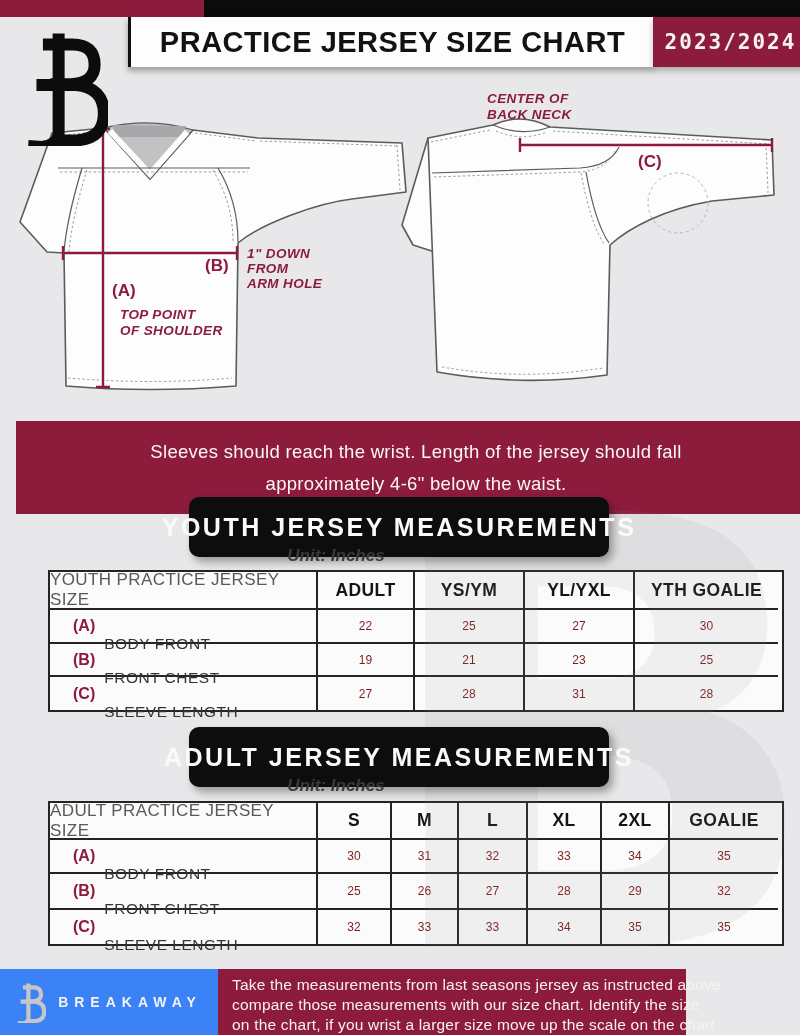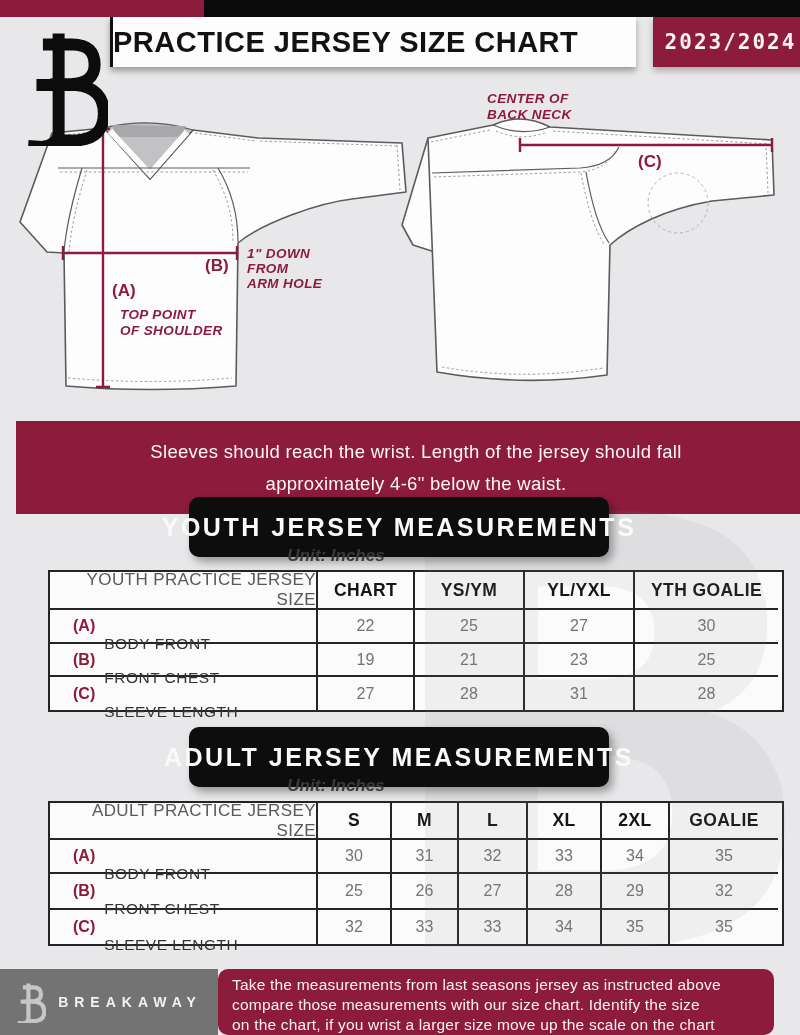--- a/index.html
+++ b/index.html
@@ -2,23 +2,23 @@
 <html><head>
 <meta charset="utf-8">
 <style>
   html,body{margin:0;padding:0;background:#cfcfd2;}
   #page{position:relative;width:800px;height:1035px;background:#E8E8EA;overflow:hidden;
         font-family:"Liberation Sans",sans-serif;margin:0 auto;}
 
   
   .topbar{position:absolute;left:0;top:0;width:800px;height:17px;background:#0B0B0B;}
   .topbar-maroon{position:absolute;left:0;top:0;width:204px;height:17px;background:#8C1B3C;}
-  .title-box{position:absolute;left:110px;top:17px;width:523px;height:50px;background:#FDFDFD;
+  .title-box{position:absolute;left:128px;top:17px;width:523px;height:50px;background:#FDFDFD;
              border-left:3px solid #101010;box-shadow:0 4px 6px rgba(0,0,0,.33);
-             display:flex;align-items:center;justify-content:flex-start;z-index:3;}
+             display:flex;align-items:center;justify-content:center;z-index:3;}
   .title-box span{font-size:29px;font-weight:800;letter-spacing:.5px;color:#121212;white-space:nowrap;}
   .season-box{position:absolute;left:645px;top:17px;width:155px;height:50px;background:#8C1B3C;
               box-shadow:0 4px 6px rgba(0,0,0,.25);display:flex;align-items:center;justify-content:center;z-index:3;margin-left:8px;}
   .season-box span{font-family:"DejaVu Sans Mono",monospace;font-weight:700;font-size:21px;
                    letter-spacing:2px;color:#F5F3F4;white-space:nowrap;}
   .logo-main{position:absolute;left:24px;top:26px;z-index:3;}
 
   
   .svg-front{position:absolute;left:0;top:95px;}
   .svg-back{position:absolute;left:400px;top:85px;}
@@ -37,43 +37,43 @@
 
   
   .pill{position:absolute;left:189px;width:420px;height:60px;background:#0D0D0D;border-radius:10px;
         box-shadow:4px 5px 8px rgba(0,0,0,.35);display:flex;align-items:center;justify-content:center;z-index:6;}
   .pill span{color:#FAFAFA;font-size:25px;font-weight:800;letter-spacing:2.5px;white-space:nowrap;}
   .unit{position:absolute;left:0;width:672px;text-align:center;font-style:italic;font-weight:700;
         font-size:17px;color:#3A3A3A;z-index:6;}
 
   
   .sizetable{position:absolute;left:48px;width:732px;display:grid;background:#FBFBFB;
-             border:2px solid #242424;border-left-width:2px;z-index:2;text-align:right;}
+             border:2px solid #242424;border-left-width:2px;z-index:2;}
   .yt{top:570px;grid-template-columns:266px 97px 110px 110px 145px;grid-template-rows:38px 34px 33px 33px;}
   .at{top:801px;grid-template-columns:266px 74px 67px 69px 74px 68px 110px;grid-template-rows:37px 34px 36px 34px;}
   .td{display:flex;align-items:center;justify-content:center;border-bottom:2px solid #242424;box-sizing:border-box;}
   .td.last{border-bottom:none;}
   .td.vsep{border-left:2px solid #242424;}
   .th-size{font-size:17px;color:#58595B;letter-spacing:.4px;}
   .th{font-size:17.5px;font-weight:700;color:#141414;letter-spacing:.4px;}
   .label-cell{justify-content:flex-start;padding-left:23px;}
   .rk{color:#8C1B3C;font-weight:800;font-size:16px;margin-right:9px;}
   .rl{color:#333333;font-weight:500;font-size:15.5px;letter-spacing:.5px;margin-top:36px;}
-  .num{font-size:16px;color:#737373;}
+  .num{font-size:12px;color:#7f1d1d;}
 
   
   .watermark{position:absolute;left:370px;top:440px;font-size:600px;line-height:1;font-weight:700;
              font-family:"DejaVu Sans",sans-serif;color:rgba(140,140,150,0.10);z-index:5;pointer-events:none;}
 
   
-  .footer-black{position:absolute;left:0;top:969px;width:218px;height:66px;background:#737373;
+  .footer-black{position:absolute;left:0;top:969px;width:218px;height:66px;background:#3b82f6;
                 display:flex;align-items:center;justify-content:center;gap:12px;z-index:6;}
   .footer-brand{color:#F2F2F2;font-size:14px;font-weight:600;letter-spacing:6px;white-space:nowrap;}
-  .footer-maroon{position:absolute;left:218px;top:969px;width:556px;height:66px;background:#8C1B3C;
-                 box-sizing:border-box;padding:6px 8px 8px 14px;z-index:6;border-radius:10px;}
+  .footer-maroon{position:absolute;left:218px;top:969px;width:468px;height:66px;background:#8C1B3C;
+                 box-sizing:border-box;padding:6px 8px 8px 14px;z-index:6;}
   .footer-maroon div{color:#F7F2F4;font-size:15.5px;line-height:20px;letter-spacing:.2px;white-space:nowrap;}
 </style>
 </head>
 <body>
 
 <div id="page">
 
   <div class="topbar">
     <div class="topbar-maroon"></div>
   </div>
@@ -148,21 +148,21 @@
 
   <div class="watermark">B</div>
 
   <div class="pill" style="top:497px;">
     <span>YOUTH JERSEY MEASUREMENTS</span>
   </div>
   <div class="unit" style="top:546px;">Unit: Inches</div>
 
   <div class="sizetable yt">
     <div class="td th-size">YOUTH PRACTICE JERSEY SIZE</div>
-    <div class="td th vsep">CHART</div>
+    <div class="td th vsep">ADULT</div>
     <div class="td th vsep">YS/YM</div>
     <div class="td th vsep">YL/YXL</div>
     <div class="td th vsep">YTH GOALIE</div>
 
     <div class="td label-cell">
       <span class="rk">(A)</span>
       <span class="rl">BODY FRONT</span>
     </div>
     <div class="td num vsep">22</div>
     <div class="td num vsep">25</div>

